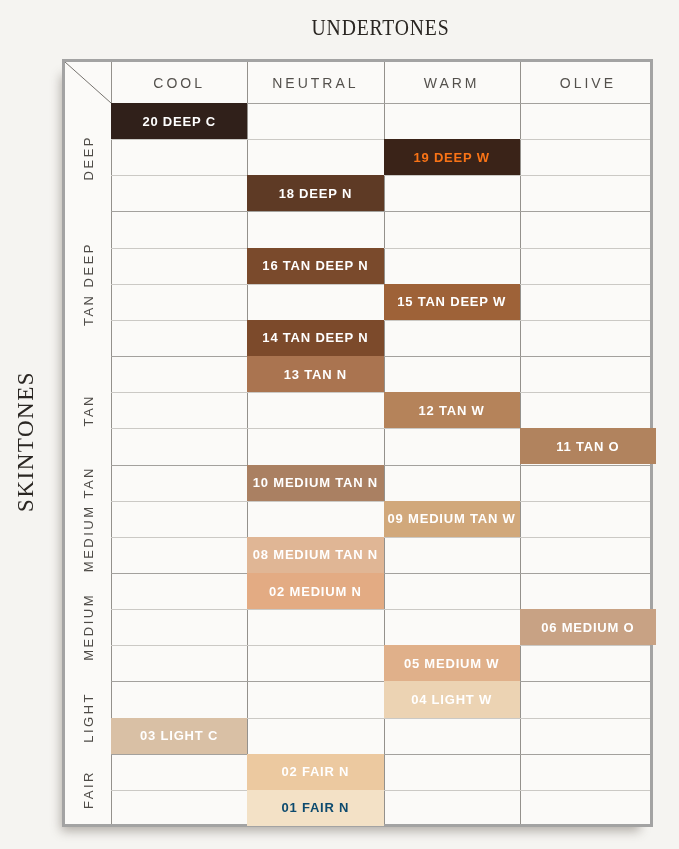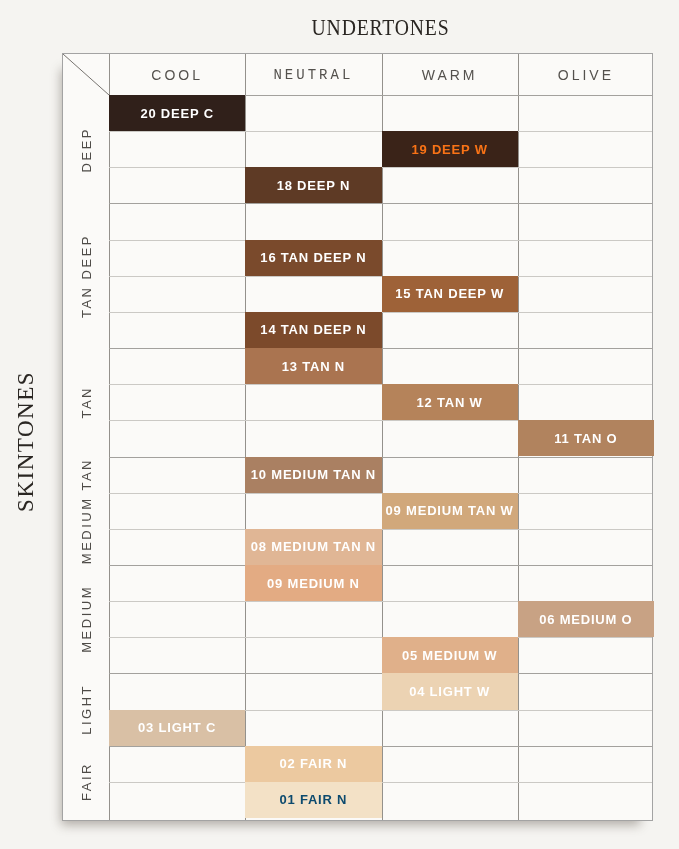--- a/index.html
+++ b/index.html
@@ -5,22 +5,22 @@
   html,body{margin:0;padding:0;}
   body{width:679px;height:849px;overflow:hidden;}
   .page{position:relative;width:679px;height:849px;background:#f5f4f1;font-family:"Liberation Sans",sans-serif;}
   .title{position:absolute;left:108px;width:545px;top:15px;text-align:center;
          font-family:"Liberation Serif",serif;font-size:24px;line-height:24px;color:#2a2622;
          letter-spacing:1px;transform:scaleX(0.82);}
   .side-title-wrap{position:absolute;left:6px;top:59px;width:40px;height:764px;
          display:flex;align-items:center;justify-content:center;}
   .side-text{writing-mode:vertical-rl;transform:rotate(180deg);
          font-family:"Liberation Serif",serif;font-size:23px;color:#2a2622;letter-spacing:1.5px;}
-  .table{position:absolute;left:62px;top:53px;width:591px;height:768px;
-         background:#fbfaf8;border:1px solid #a3a3a3;box-sizing:border-box;
+  .table{position:absolute;left:62px;top:59px;width:591px;height:768px;
+         background:#fbfaf8;border:3px solid #a3a3a3;box-sizing:border-box;
          box-shadow:-7px 10px 10px -6px rgba(75,65,55,0.40);}
   .corner{position:absolute;left:0;top:0;z-index:2;}
   .vline{position:absolute;top:0;height:100%;width:1px;background:#94918c;z-index:1;}
   .hline{position:absolute;left:46px;right:0;height:1px;z-index:1;}
   .colhead{position:absolute;top:0;height:41px;display:flex;align-items:center;justify-content:center;
          font-size:14px;letter-spacing:3px;color:#54514d;z-index:2;}
   .group{position:absolute;left:0;width:46px;display:flex;align-items:center;justify-content:center;z-index:2;}
   .vtext{writing-mode:vertical-rl;transform:rotate(180deg);font-size:13px;letter-spacing:2.5px;color:#4e4b47;}
   .shade{position:absolute;display:flex;align-items:center;justify-content:center;
          font-weight:bold;font-size:13px;letter-spacing:0.8px;z-index:2;}
@@ -55,21 +55,21 @@
       <div class="hline" style="top: 438.65px; background: rgb(203, 201, 197);"></div>
       <div class="hline" style="top: 474.8px; background: rgb(203, 201, 197);"></div>
       <div class="hline" style="top: 510.95px; background: rgb(163, 161, 157);"></div>
       <div class="hline" style="top: 547.1px; background: rgb(203, 201, 197);"></div>
       <div class="hline" style="top: 583.25px; background: rgb(203, 201, 197);"></div>
       <div class="hline" style="top: 619.4px; background: rgb(163, 161, 157);"></div>
       <div class="hline" style="top: 655.55px; background: rgb(203, 201, 197);"></div>
       <div class="hline" style="top: 691.7px; background: rgb(163, 161, 157);"></div>
       <div class="hline" style="top: 727.85px; background: rgb(203, 201, 197);"></div>
       <div class="colhead" style="left: 46px; width: 136.25px; color: rgb(84, 81, 77);">COOL</div>
-      <div class="colhead" style="left: 182.25px; width: 136.25px; color: rgb(84, 81, 77); font-family: Liberation Mono, monospace;">NEUTRAL</div>
+      <div class="colhead" style="left: 182.25px; width: 136.25px; color: rgb(84, 81, 77);">NEUTRAL</div>
       <div class="colhead" style="left: 318.5px; width: 136.25px; color: rgb(84, 81, 77);">WARM</div>
       <div class="colhead" style="left: 454.75px; width: 136.25px; color: rgb(84, 81, 77); text-align: right;">OLIVE</div>
       <div class="group" style="top: 41px; height: 108.45px;">
         <span class="vtext" style="color: rgb(78, 75, 71);">DEEP</span>
       </div>
       <div class="group" style="top: 149.45px; height: 144.6px;">
         <span class="vtext" style="color: rgb(78, 75, 71);">TAN DEEP</span>
       </div>
       <div class="group" style="top: 294.05px; height: 108.45px;">
         <span class="vtext" style="color: rgb(78, 75, 71);">TAN</span>
@@ -91,21 +91,21 @@
       <div class="shade" style="top: 113.3px; left: 182.25px; width: 136.25px; height: 36.15px; background: rgb(94, 58, 37); color: rgb(255, 255, 255);">18 DEEP N</div>
       <div class="shade" style="top: 185.6px; left: 182.25px; width: 136.25px; height: 36.15px; background: rgb(122, 74, 44); color: rgb(255, 255, 255);">16 TAN DEEP N</div>
       <div class="shade" style="top: 221.75px; left: 318.5px; width: 136.25px; height: 36.15px; background: rgb(158, 98, 56); color: rgb(255, 255, 255);">15 TAN DEEP W</div>
       <div class="shade" style="top: 257.9px; left: 182.25px; width: 136.25px; height: 36.15px; background: rgb(124, 74, 43); color: rgb(255, 255, 255);">14 TAN DEEP N</div>
       <div class="shade" style="top: 294.05px; left: 182.25px; width: 136.25px; height: 36.15px; background: rgb(170, 116, 80); color: rgb(255, 255, 255);">13 TAN N</div>
       <div class="shade" style="top: 330.2px; left: 318.5px; width: 136.25px; height: 36.15px; background: rgb(181, 131, 90); color: rgb(255, 255, 255);">12 TAN W</div>
       <div class="shade" style="top: 366.35px; left: 454.75px; width: 136.25px; height: 36.15px; background: rgb(177, 131, 94); color: rgb(255, 255, 255);">11 TAN O</div>
       <div class="shade" style="top: 402.5px; left: 182.25px; width: 136.25px; height: 36.15px; background: rgb(170, 128, 98); color: rgb(255, 255, 255);">10 MEDIUM TAN N</div>
       <div class="shade" style="top: 438.65px; left: 318.5px; width: 136.25px; height: 36.15px; background: rgb(209, 168, 123); color: rgb(255, 255, 255);">09 MEDIUM TAN W</div>
       <div class="shade" style="top: 474.8px; left: 182.25px; width: 136.25px; height: 36.15px; background: rgb(224, 182, 149); color: rgb(255, 255, 255);">08 MEDIUM TAN N</div>
-      <div class="shade" style="top: 510.95px; left: 182.25px; width: 136.25px; height: 36.15px; background: rgb(227, 171, 131); color: rgb(255, 255, 255);">09 MEDIUM N</div>
+      <div class="shade" style="top: 510.95px; left: 182.25px; width: 136.25px; height: 36.15px; background: rgb(227, 171, 131); color: rgb(255, 255, 255);">02 MEDIUM N</div>
       <div class="shade" style="top: 547.1px; left: 454.75px; width: 136.25px; height: 36.15px; background: rgb(200, 162, 132); color: rgb(255, 255, 255);">06 MEDIUM O</div>
       <div class="shade" style="top: 583.25px; left: 318.5px; width: 136.25px; height: 36.15px; background: rgb(224, 176, 138); color: rgb(255, 255, 255);">05 MEDIUM W</div>
       <div class="shade" style="top: 619.4px; left: 318.5px; width: 136.25px; height: 36.15px; background: rgb(236, 211, 179); color: rgb(255, 255, 255);">04 LIGHT W</div>
       <div class="shade" style="top: 655.55px; left: 46px; width: 136.25px; height: 36.15px; background: rgb(217, 192, 165); color: rgb(255, 255, 255);">03 LIGHT C</div>
       <div class="shade" style="top: 691.7px; left: 182.25px; width: 136.25px; height: 36.15px; background: rgb(236, 201, 160); color: rgb(255, 255, 255);">02 FAIR N</div>
       <div class="shade" style="top: 727.85px; left: 182.25px; width: 136.25px; height: 36.15px; background: rgb(243, 225, 198); color: #0c4a6e;">01 FAIR N</div>
     </div>
 </div>
 
 </body></html>

